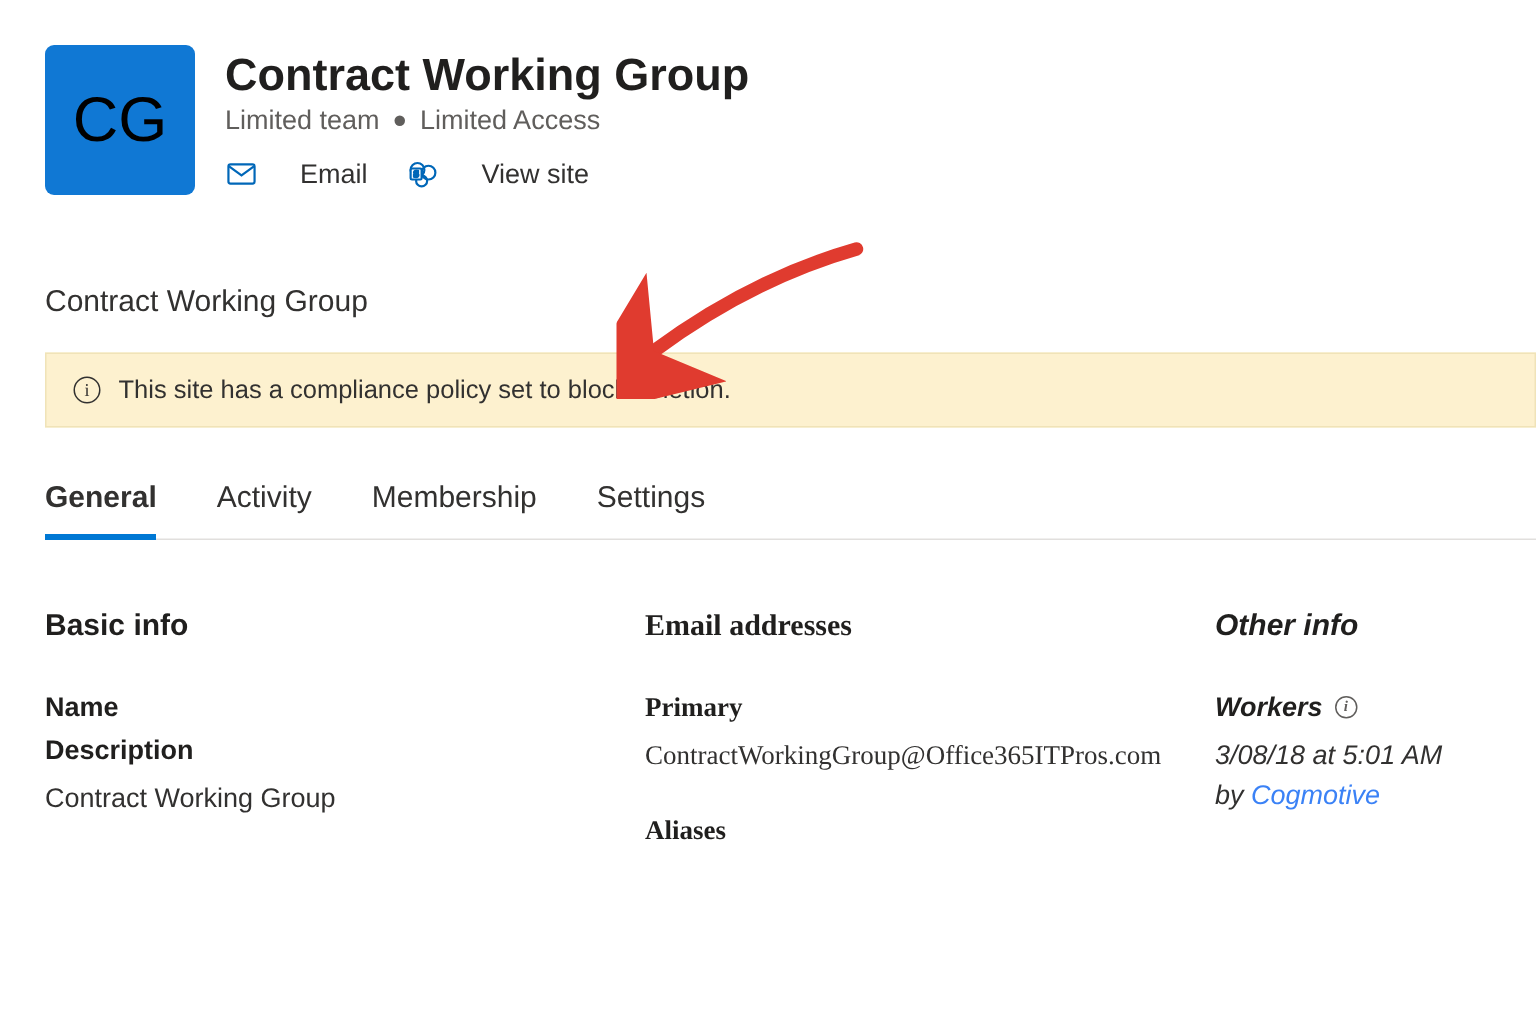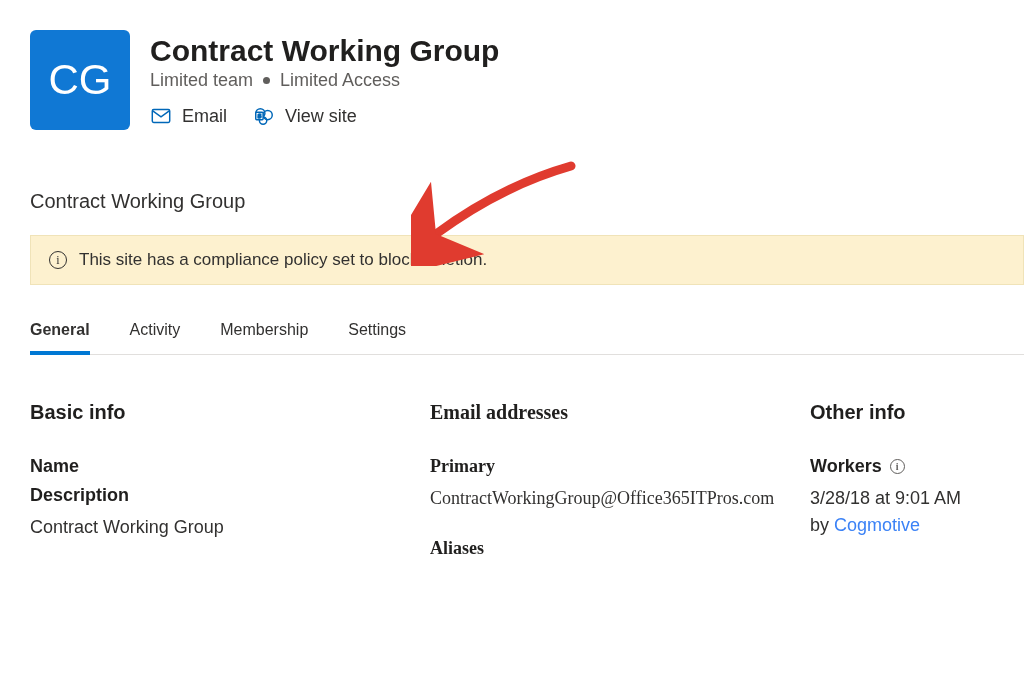--- a/index.html
+++ b/index.html
@@ -18,21 +18,21 @@
   .header-row {
     display: flex;
     align-items: flex-start;
     gap: 20px;
   }
   .avatar {
     width: 100px;
     height: 100px;
     background: #1078d4;
     border-radius: 6px;
-    color: #ffffff;
+    color: #000000;
     font-size: 42px;
     font-weight: 400;
     display: flex;
     align-items: center;
     justify-content: center;
     flex: 0 0 auto;
   }
   .header-meta h1 {
     margin: 4px 0 2px 0;
     font-size: 30px;
@@ -54,21 +54,21 @@
   .action-row {
     display: flex;
     align-items: center;
     gap: 26px;
     font-size: 18px;
     color: #323130;
   }
   .action-link {
     display: flex;
     align-items: center;
-    gap: 10px;
+    gap: 28px;
     cursor: pointer;
   }
   .icon-sv { width: 22px; height: 22px; flex: 0 0 auto; }
   .icon-sv svg { width: 100%; height: 100%; display: block; }
 
   
   .sub-title {
     font-size: 20px;
     color: #323130;
     margin: 60px 0 22px 0;
@@ -90,21 +90,21 @@
   .notice .info-ic {
     width: 18px; height: 18px; border: 1.5px solid #323130; border-radius: 50%;
     display: flex; align-items: center; justify-content: center;
     font-size: 12px; line-height: 1; font-family: Georgia, serif;
   }
 
   
   .tabs {
     display: flex;
     gap: 40px;
-    font-size: 16px;
+    font-size: 20px;
     border-bottom: 1px solid #e1dfdd;
     margin-top: 36px;
     margin-right: -30px;
   }
   .tab {
     padding: 0 0 12px 0;
     cursor: pointer;
     color: #323130;
   }
   .tab.active {
@@ -113,21 +113,21 @@
     margin-bottom: -1px;
   }
 
   
   .cols {
     display: flex;
     margin-top: 46px;
   }
   .col1 { flex: 0 0 400px; }
   .col2 { flex: 0 0 380px; font-family: Liberation Serif, serif; }
-  .col3 { flex: 1; }
+  .col3 { flex: 1; font-style: italic; }
   .sec-h {
     font-size: 20px;
     font-weight: 700;
     margin: 0 0 32px 0;
     color: #201f1e;
   }
   .field-h {
     font-size: 18px;
     font-weight: 700;
     margin: 0 0 8px 0;
@@ -236,18 +236,18 @@
       <div class="field-h" style="margin-bottom:0">Aliases</div>
     </div>
 
     <div class="col3">
       <div class="sec-h">Other info</div>
       <div class="field-h">
         <span>Workers</span>
         <span class="small-info-ic">i</span>
       </div>
       <div class="field-v" style="margin-bottom:0">
-        <span>3/28/18 at 9:01 AM</span><br>
+        <span>3/08/18 at 5:01 AM</span><br>
         <span>by </span><a class="inline-link">Cogmotive</a>
       </div>
     </div>
   </div>
 </div>
 
 </body></html>

